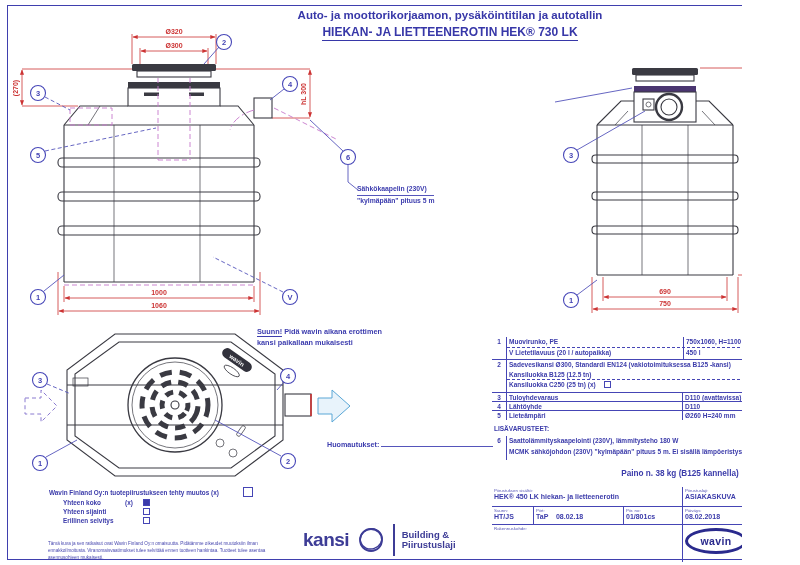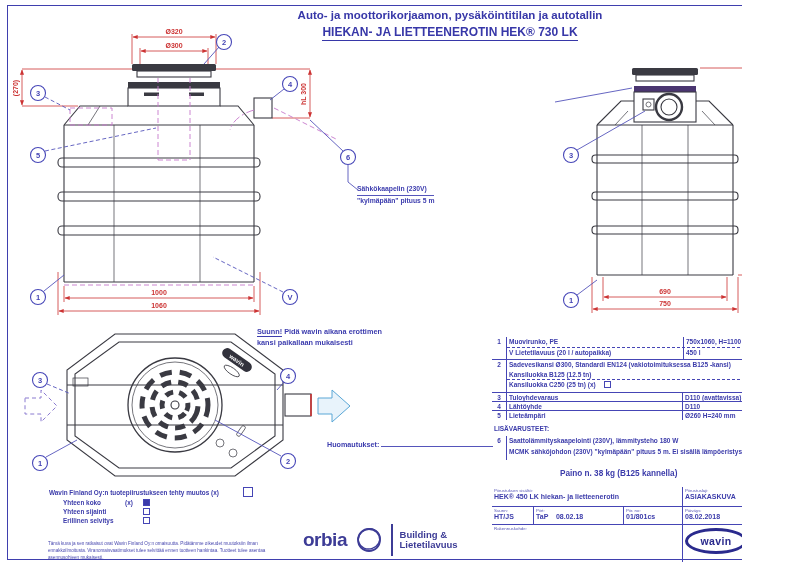--- a/index.html
+++ b/index.html
@@ -295,21 +295,21 @@
           <span>(x)</span>
         </div>
         <div class="cell" style="height:11px;">MCMK sähköjohdon (230V) "kylmäpään" pituus 5 m. Ei sisällä lämpöeristystä</div>
       </div>
       <div class="cell vl" style="width:21px;display:flex;align-items:flex-start;justify-content:center;padding-top:3px;">
         <span class="chk big"></span>
       </div>
     </div>
   </div>
 
-  <div class="abs" style="left:560px;top:469px;width:240px;text-align:left;font-size:8.2px;font-weight:700;color:#3b3baa;">Paino n. 38 kg (B125 kannella)</div>
+  <div class="abs" style="left:560px;top:469px;width:240px;text-align:center;font-size:8.2px;font-weight:700;color:#3b3baa;">Paino n. 38 kg (B125 kannella)</div>
 
   <div class="abs bx" style="left:492px;top:487px;width:305px;height:75px;">
     <div class="row" style="height:19px;">
       <div class="cell" style="width:190px;">
         <div class="lbl">Piirustuksen sisältö:</div>
         <div class="val">HEK® 450 LK hiekan- ja lietteenerotin</div>
       </div>
       <div class="cell vl" style="flex:1;">
         <div class="lbl">Piirustuslaji:</div>
         <div class="val">ASIAKASKUVA</div>
@@ -369,24 +369,24 @@
     </div>
     <div style="margin:2px 0 0 14px;display:flex;align-items:center;">
       <span style="width:80px;">Erillinen selvitys</span>
       <span class="chk"></span>
     </div>
   </div>
 
   <div class="abs bx tiny" style="left:45px;top:540px;width:234px;height:21px;padding:1px 3px;color:#4a4ab0;">Tämä kuva ja sen ratkaisut ovat Wavin Finland Oy:n omaisuutta. Pidätämme oikeudet muutoksiin ilman ennakkoilmoitusta. Viranomaisvaatimukset tulee selvittää ennen tuotteen hankintaa. Tuotteet tulee asentaa asennusohjeen mukaisesti.</div>
 
   <div class="abs" style="left:303px;top:524px;display:flex;align-items:center;gap:7px;color:#3d3c96;">
-    <span style="font-size:19px;font-weight:700;letter-spacing:-.5px;">orbia</span>
+    <span style="font-size:19px;font-weight:700;letter-spacing:-.5px;">kansi</span>
     <svg width="30" height="30" viewBox="0 0 30 30" style="position:static;">
       <circle cx="15" cy="15" r="11" fill="none" stroke="#3d3c96" stroke-width="1.8"></circle>
       <ellipse cx="15.5" cy="14" rx="11" ry="10" fill="none" stroke="#3d3c96" stroke-width="1.4" transform="rotate(-18 15 15)"></ellipse>
     </svg>
     <span style="display:inline-block;width:1.6px;height:32px;background:#3d3c96;"></span>
     <span style="font-size:9.5px;font-weight:700;line-height:1.1;">
       <div>Building &amp;</div>
-      <div>Lietetilavuus</div>
+      <div>Piirustuslaji</div>
     </span>
   </div>
 </div>
 
 </body></html>

